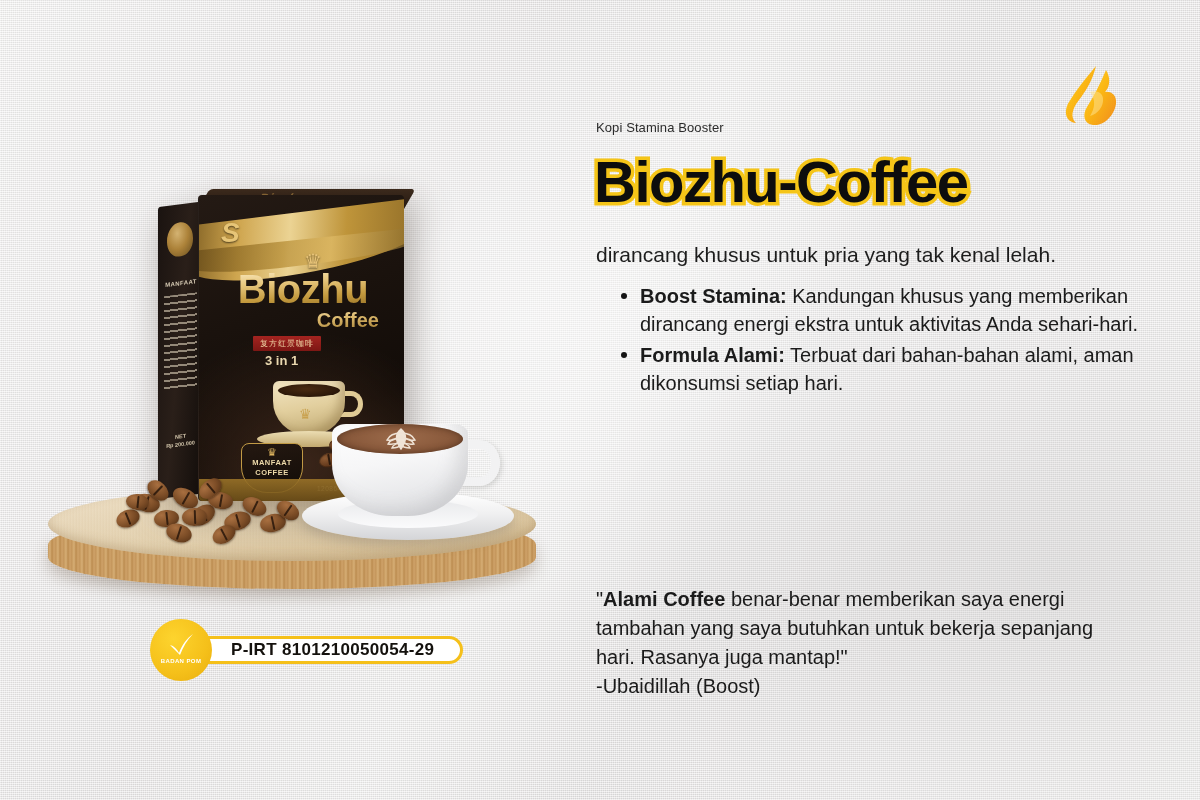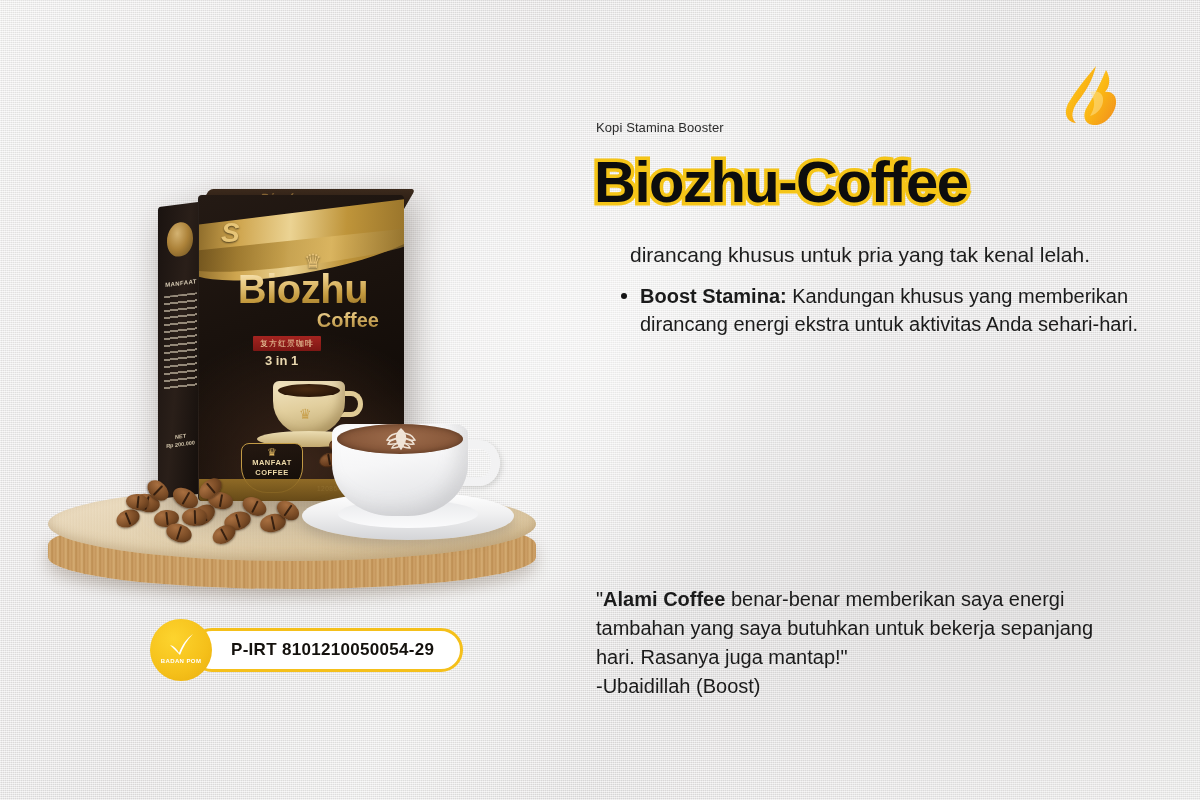--- a/index.html
+++ b/index.html
@@ -470,21 +470,21 @@
   #bpom-circle-label {
     color: #ffffff;
     font-size: 6px;
     font-weight: 800;
     letter-spacing: 0.4px;
     margin-top: 1px;
   }
   #bpom-pill {
     position: relative;
     margin-left: -22px;
-    height: 44px;
+    height: 28px;
     padding: 0 26px 0 38px;
     display: flex;
     align-items: center;
     background: #ffffff;
     border: 3px solid #f5c01a;
     border-radius: 22px;
     z-index: 1;
   }
   #bpom-code {
     color: #14110d;
@@ -525,21 +525,20 @@
     paint-order: stroke fill;
   }
   #tagline {
     position: absolute;
     left: 0; top: 241px;
     width: 545px;
     color: #1d1d1d;
     font-size: 21px;
     font-weight: 400;
     line-height: 1.3;
-    margin-left: 34px;
   }
   #benefit-list {
     position: absolute;
     left: 18px; top: 282px;
     width: 535px;
     list-style: none;
   }
   .benefit-item {
     position: relative;
     padding-left: 26px;
@@ -718,20 +717,23 @@
     <div id="eyebrow">Kopi Stamina Booster</div>
 
     <h1 id="headline">Biozhu-Coffee</h1>
 
     <p id="tagline">dirancang khusus untuk pria yang tak kenal lelah.</p>
 
     <ul id="benefit-list">
       <li class="benefit-item">
         <span class="benefit-term">Boost Stamina:</span><span class="benefit-desc"> Kandungan khusus yang memberikan dirancang energi ekstra untuk aktivitas Anda sehari-hari.</span>
       </li>
+      <li class="benefit-item">
+        <span class="benefit-term">Formula Alami:</span><span class="benefit-desc"> Terbuat dari bahan-bahan alami, aman dikonsumsi setiap hari.</span>
+      </li>
     </ul>
 
     <p id="testimonial">
       <span>"</span><span class="testimonial-brand">Alami Coffee</span><span> benar-benar memberikan saya energi tambahan yang saya butuhkan untuk bekerja sepanjang hari. Rasanya juga mantap!"</span>
       <span id="testimonial-author">-Ubaidillah (Boost)</span>
     </p>
   </div>
 </div>
 
 </body></html>

